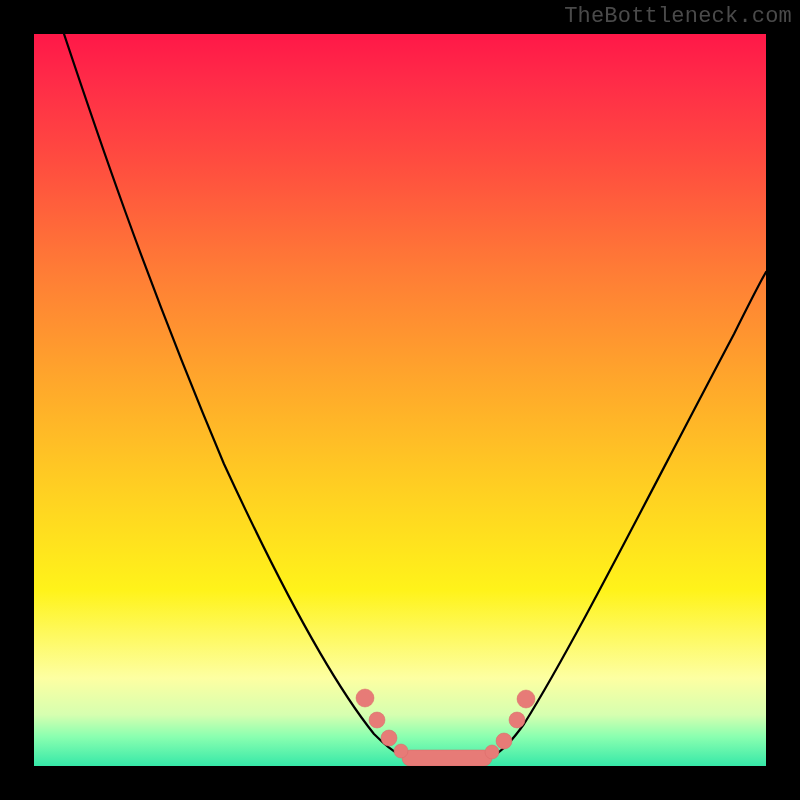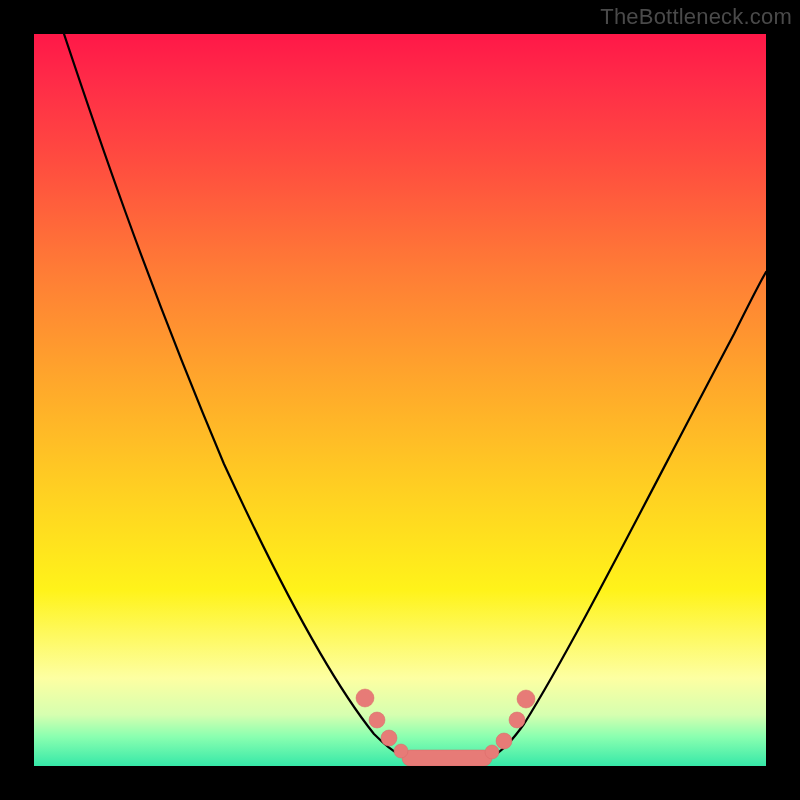--- a/index.html
+++ b/index.html
@@ -9,20 +9,21 @@
     height: 800px;
     overflow: hidden;
     background: #000;
     font-family: Arial, Helvetica, sans-serif;
   }
   .frame {
     position: absolute;
     top: 0; left: 0;
     width: 800px; height: 800px;
     background: #000;
+    font-family: Liberation Mono, monospace;
   }
   .plot {
     position: absolute;
     top: 34px;
     left: 34px;
     width: 732px;
     height: 732px;
     overflow: hidden;
   }
   .gradient {

